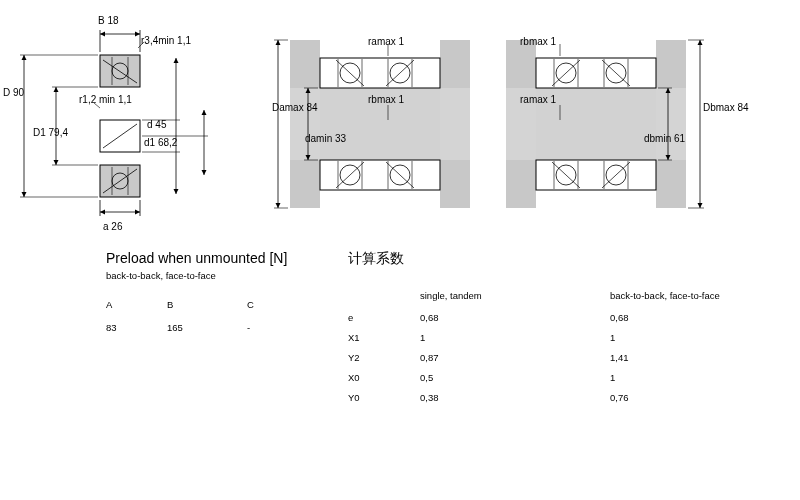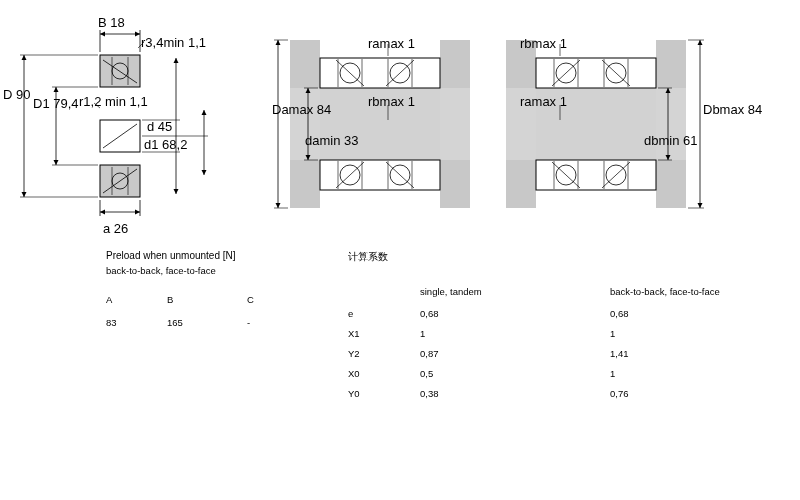--- a/index.html
+++ b/index.html
@@ -15,28 +15,28 @@
     position: relative;
     overflow: hidden;
   }
   .stage {
     position: relative;
     width: 800px;
     height: 500px;
   }
   .abs { position: absolute; }
   .lbl {
-    font-size: 13px;
+    font-size: 10px;
     color: #000;
     white-space: nowrap;
     line-height: 1;
   }
   
   .tbl-title {
-    font-size: 10px;
+    font-size: 14px;
     font-weight: normal;
   }
   .tbl-sub {
     font-size: 9.5px;
   }
   table.data {
     border-collapse: collapse;
     font-size: 9.5px;
   }
   table.data td, table.data th {
@@ -116,21 +116,21 @@
   </div>
   <div class="abs lbl" style="left:141px; top:36px;">
     <span>r3,4min   1,1</span>
   </div>
   <div class="abs lbl" style="left:3px; top:88px;">
     <span>D  90</span>
   </div>
   <div class="abs lbl" style="left:79px; top:95px;">
     <span>r1,2 min   1,1</span>
   </div>
-  <div class="abs lbl" style="left:33px; top:97px;">
+  <div class="abs lbl" style="left:33px; top:128px;">
     <span>D1  79,4</span>
   </div>
   <div class="abs lbl" style="left:147px; top:120px;">
     <span>d  45</span>
   </div>
   <div class="abs lbl" style="left:144px; top:138px;">
     <span>d1  68,2</span>
   </div>
   <div class="abs lbl" style="left:103px; top:222px;">
     <span>a  26</span>

